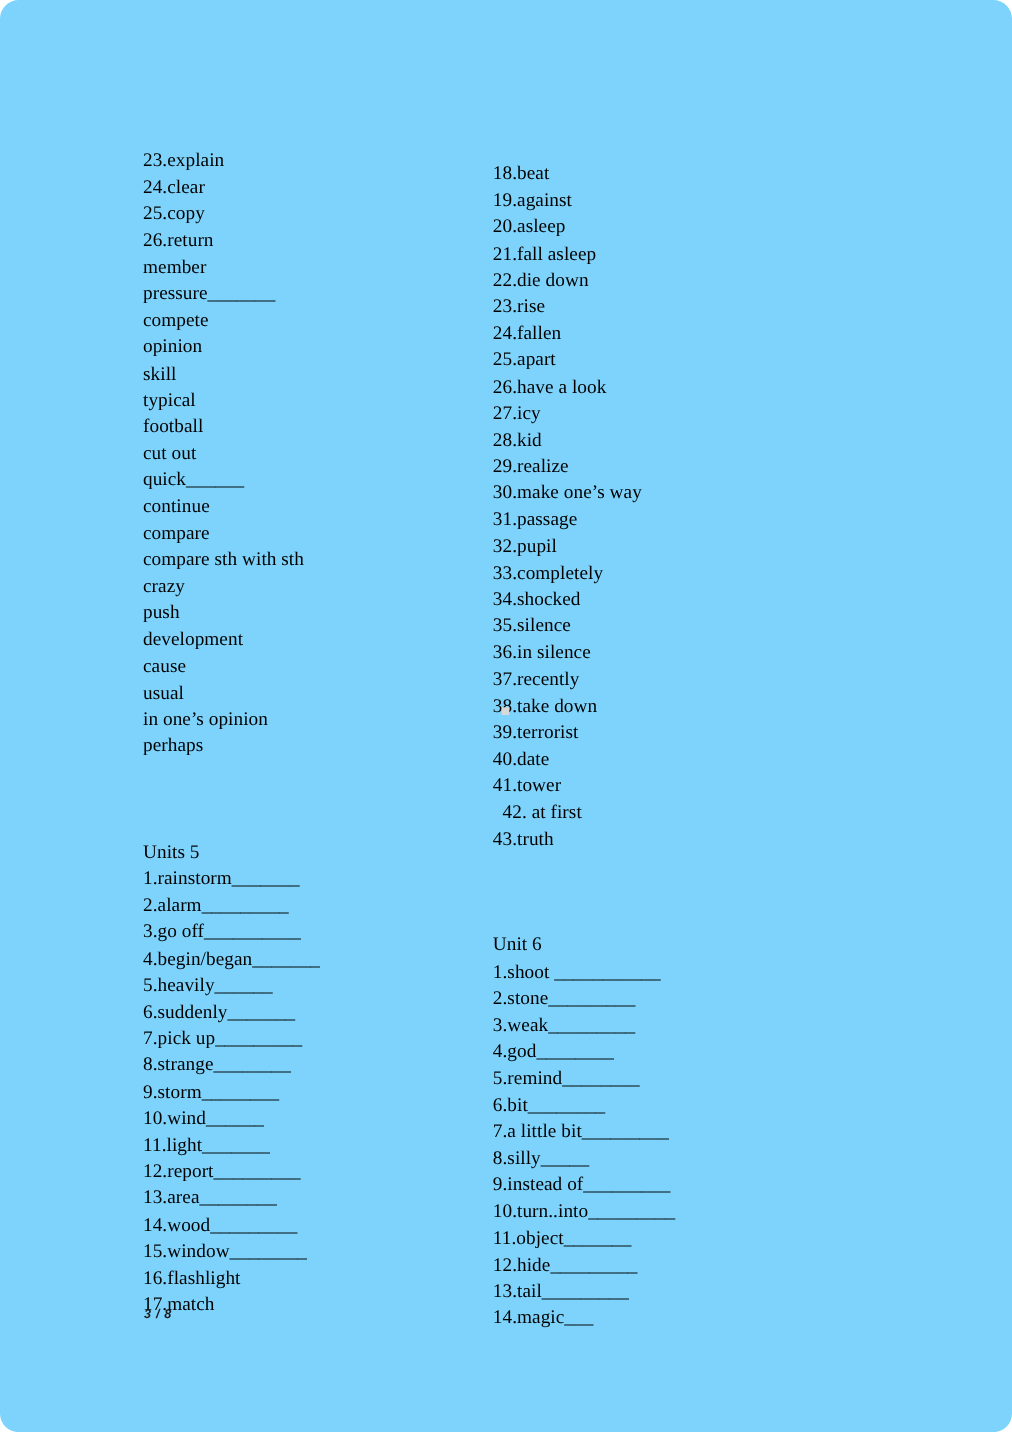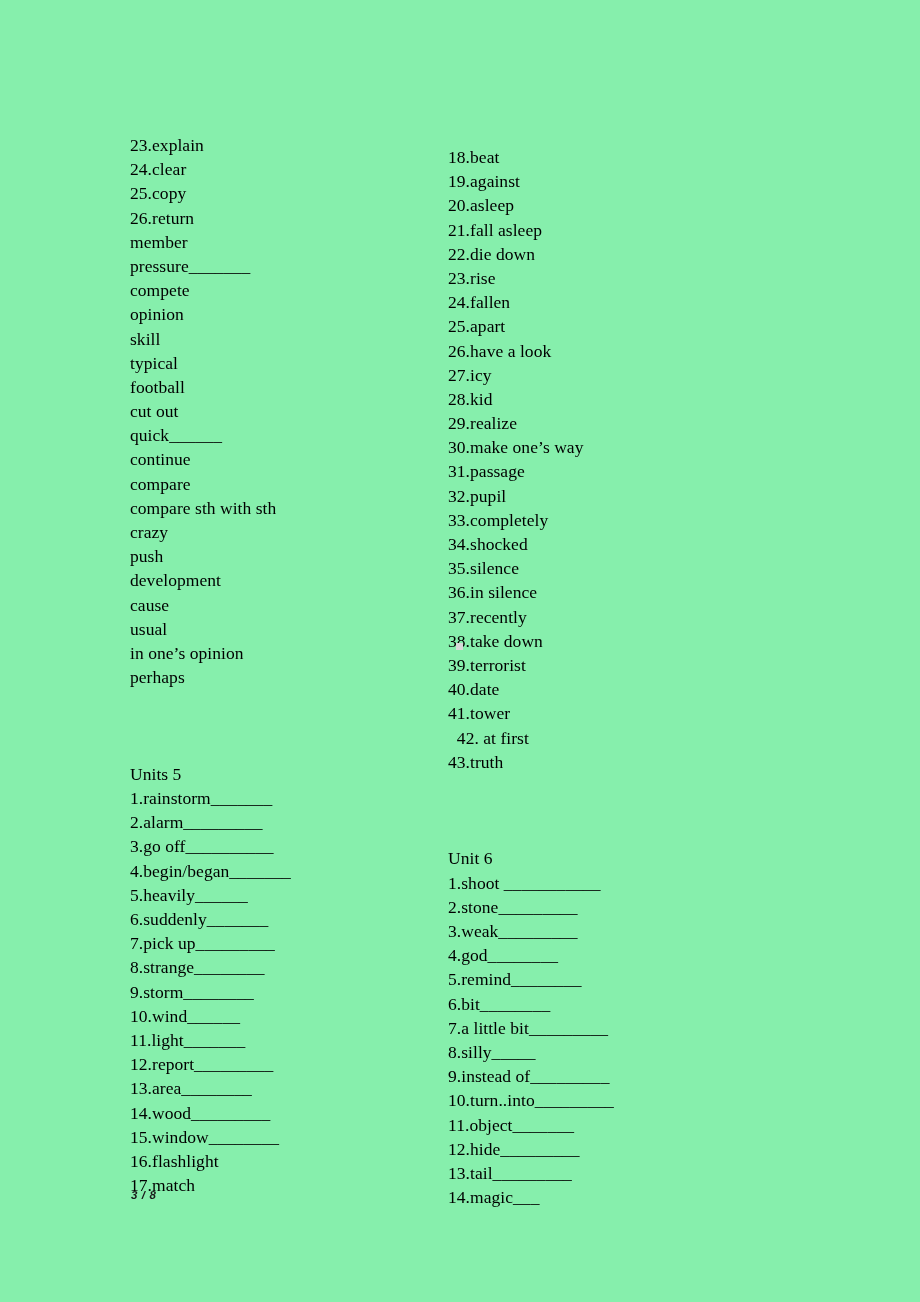--- a/index.html
+++ b/index.html
@@ -12,21 +12,22 @@
     height: 1302px;
     position: relative;
     font-family: "Liberation Serif", "DejaVu Serif", serif;
     color: #000000;
     overflow: hidden;
   }
 
   .page {
     position: absolute;
     inset: 0;
-    background: #86efac;
+    background: #7dd3fc;
+    border-radius: 17px;
   }
 
   
   .col {
     position: absolute;
     top: 0;
     font-size: 17.5px;
     line-height: 24.2px;
     white-space: pre;
     letter-spacing: 0.05px;

